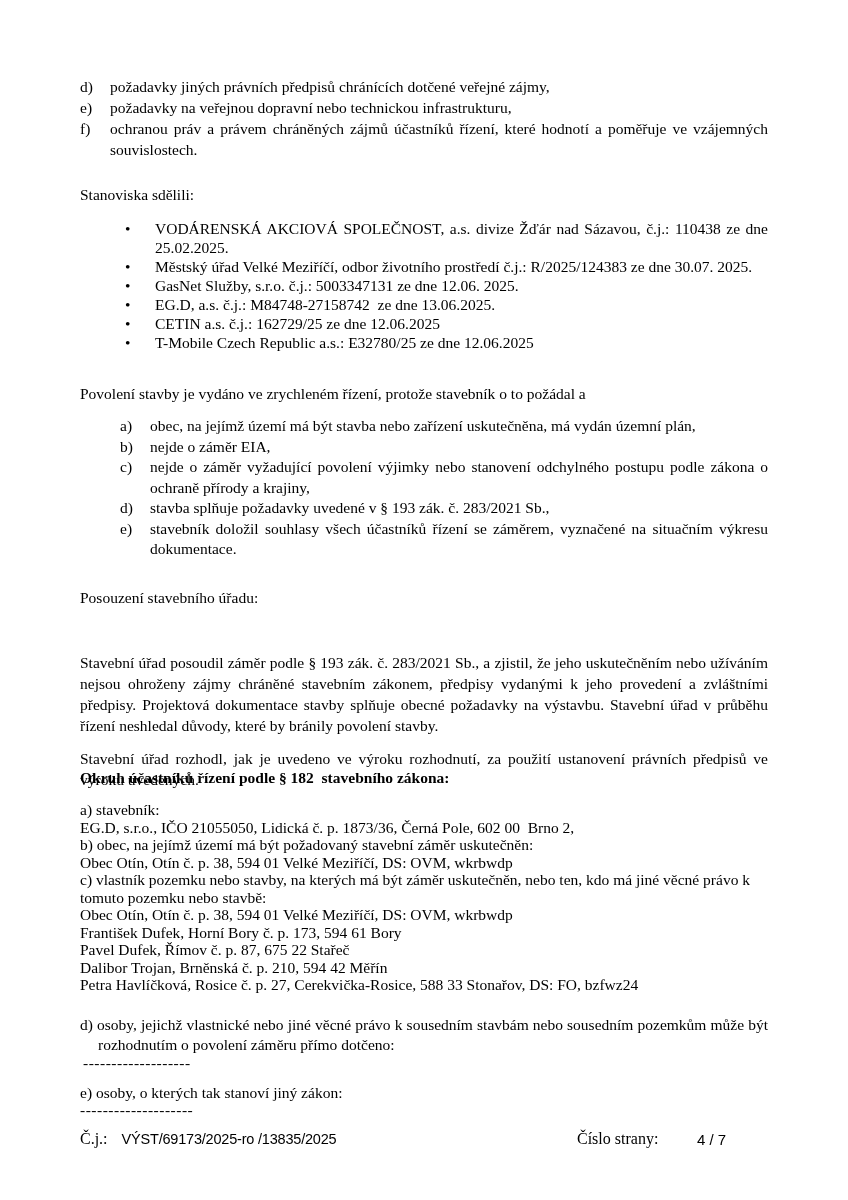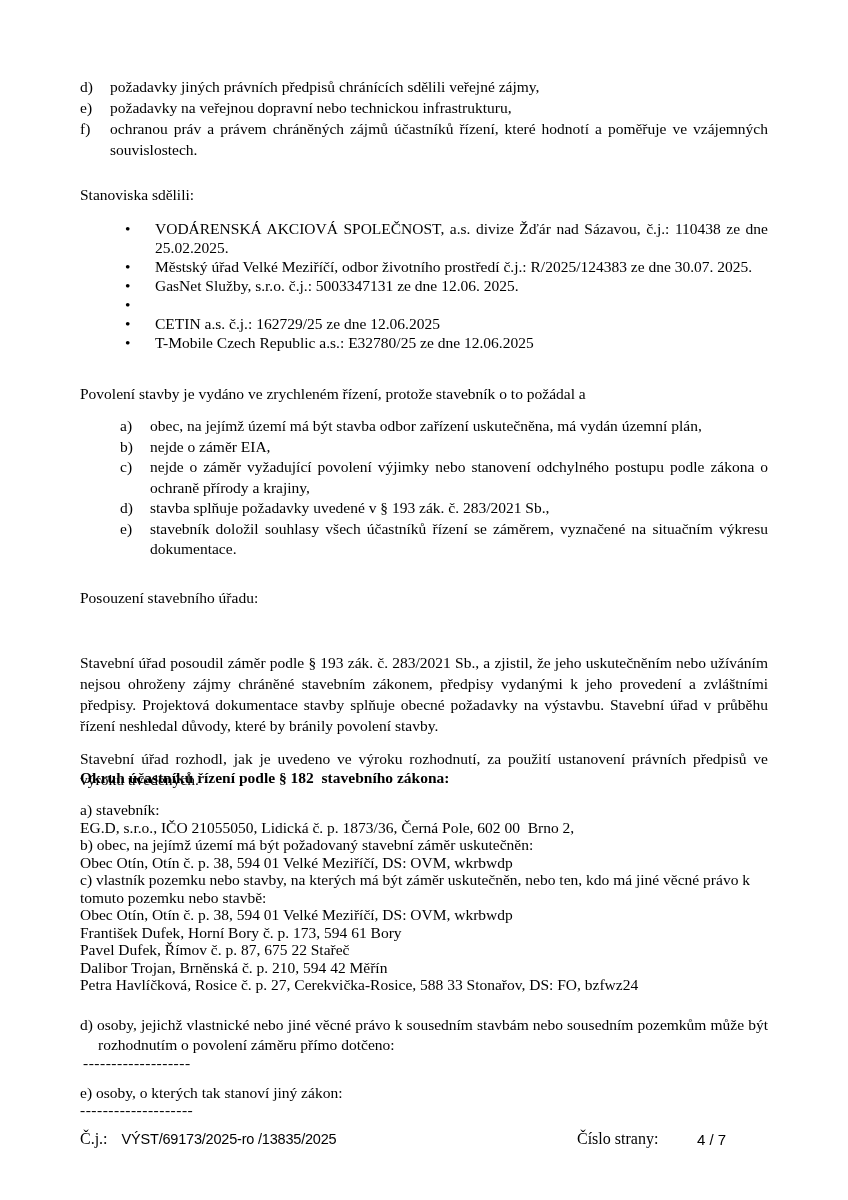--- a/index.html
+++ b/index.html
@@ -51,21 +51,21 @@
   }
 </style>
 </head>
 <body>
 
 <div class="page">
 
   <section class="sec lh21" style="top:76px">
     <div class="hang">
       <span class="lab">d)</span>
-      <span class="txt">požadavky jiných právních předpisů chránících sdělili veřejné zájmy,</span>
+      <span class="txt">požadavky jiných právních předpisů chránících dotčené veřejné zájmy,</span>
     </div>
     <div class="hang">
       <span class="lab">e)</span>
       <span class="txt">požadavky na veřejnou dopravní nebo technickou infrastrukturu,</span>
     </div>
     <div class="hang">
       <span class="lab">f)</span>
       <span class="txt">ochranou práv a právem chráněných zájmů účastníků řízení, které hodnotí a poměřuje ve vzájemných souvislostech.</span>
     </div>
   </section>
@@ -82,39 +82,40 @@
     <div class="hang">
       <span class="lab">•</span>
       <span class="txt">Městský úřad Velké Meziříčí, odbor životního prostředí č.j.: R/2025/124383 ze dne 30.07. 2025.</span>
     </div>
     <div class="hang">
       <span class="lab">•</span>
       <span class="txt">GasNet Služby, s.r.o. č.j.: 5003347131 ze dne 12.06. 2025.</span>
     </div>
     <div class="hang">
       <span class="lab">•</span>
+      <span class="txt">EG.D, a.s. č.j.: M84748-27158742&nbsp; ze dne 13.06.2025.</span>
     </div>
     <div class="hang">
       <span class="lab">•</span>
       <span class="txt">CETIN a.s. č.j.: 162729/25 ze dne 12.06.2025</span>
     </div>
     <div class="hang">
       <span class="lab">•</span>
       <span class="txt">T-Mobile Czech Republic a.s.: E32780/25 ze dne 12.06.2025</span>
     </div>
   </section>
 
   <section class="sec lh21" style="top:383px">
     <div>Povolení stavby je vydáno ve zrychleném řízení, protože stavebník o to požádal a</div>
   </section>
 
   <section class="sec alpha lh205" style="top:416px">
     <div class="hang">
       <span class="lab">a)</span>
-      <span class="txt">obec, na jejímž území má být stavba odbor zařízení uskutečněna, má vydán územní plán,</span>
+      <span class="txt">obec, na jejímž území má být stavba nebo zařízení uskutečněna, má vydán územní plán,</span>
     </div>
     <div class="hang">
       <span class="lab">b)</span>
       <span class="txt">nejde o záměr EIA,</span>
     </div>
     <div class="hang">
       <span class="lab">c)</span>
       <span class="txt">nejde o záměr vyžadující povolení výjimky nebo stanovení odchylného postupu podle zákona o ochraně přírody a krajiny,</span>
     </div>
     <div class="hang">

